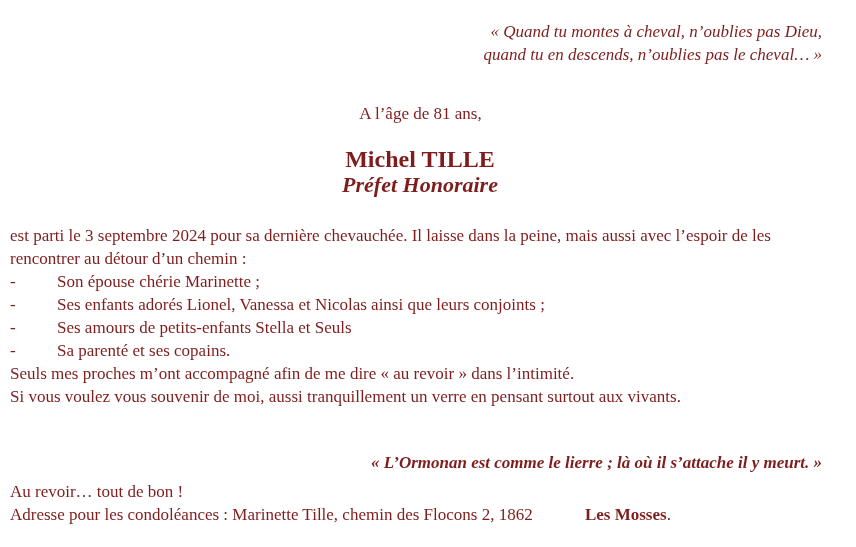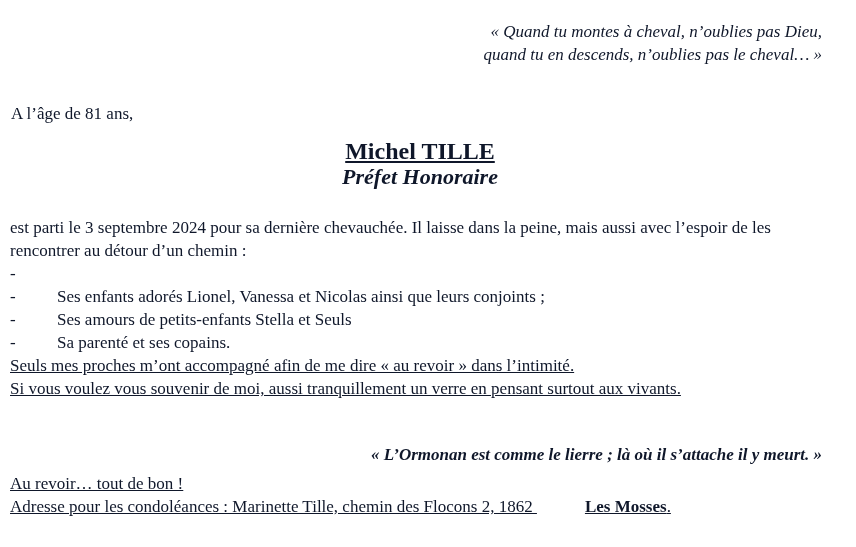--- a/index.html
+++ b/index.html
@@ -2,53 +2,52 @@
 <html><head>
 <meta charset="utf-8">
 <style>
   * { box-sizing: border-box; }
   html, body { margin: 0; padding: 0; background: #fff; }
   .page {
     position: relative;
     width: 856px;
     height: 547px;
     background: #ffffff;
-    color: #0f172a;
+    color: #7f1d1d;
     font-family: "Liberation Serif", "DejaVu Serif", serif;
     font-size: 17px;
     line-height: 23px;
     padding: 20px 26px 0 10px;
     overflow: hidden;
   }
   .quote {
     font-style: italic;
     text-align: right;
     padding-right: 8px;
   }
-  .intro { margin: 36px 0 0 1px; }
+  .intro { margin: 36px 0 0 1px; text-align: center; }
   .deceased-name {
-    margin: 12px 0 0 0;
+    margin: 20px 0 0 0;
     font-size: 24px;
     line-height: 28px;
     font-weight: bold;
     text-align: center;
-    text-decoration: underline;
   }
   .deceased-title {
     font-size: 22px;
     line-height: 23px;
     font-weight: bold;
     font-style: italic;
     text-align: center;
   }
   .body-par { margin: 28px 0 0 0; }
   .family-list { list-style: none; margin: 0; padding: 0; }
   .family-item { display: flex; }
   .dash { flex: 0 0 47px; width: 47px; }
-  .body-line { margin: 0; text-decoration: underline; }
+  .body-line { margin: 0; }
   .quote.closing { margin-top: 43px; font-weight: bold; }
   .farewell { margin-top: 6px; }
   .bold { font-weight: bold; margin-left: 48px; }
 </style>
 </head>
 <body>
 
 <div class="page">
 
   <div class="quote opening">
@@ -59,20 +58,21 @@
   <p class="intro">A l’âge de 81 ans,</p>
 
   <h1 class="deceased-name">Michel TILLE</h1>
   <div class="deceased-title">Préfet Honoraire</div>
 
   <p class="body-par">est parti le 3 septembre 2024 pour sa dernière chevauchée. Il laisse dans la peine, mais aussi avec l’espoir de les rencontrer au détour d’un chemin :</p>
 
   <ul class="family-list">
     <li class="family-item">
       <span class="dash">-</span>
+      <span class="item-text">Son épouse chérie Marinette ;</span>
     </li>
     <li class="family-item">
       <span class="dash">-</span>
       <span class="item-text">Ses enfants adorés Lionel, Vanessa et Nicolas ainsi que leurs conjoints ;</span>
     </li>
     <li class="family-item">
       <span class="dash">-</span>
       <span class="item-text">Ses amours de petits-enfants Stella et Seuls</span>
     </li>
     <li class="family-item">

